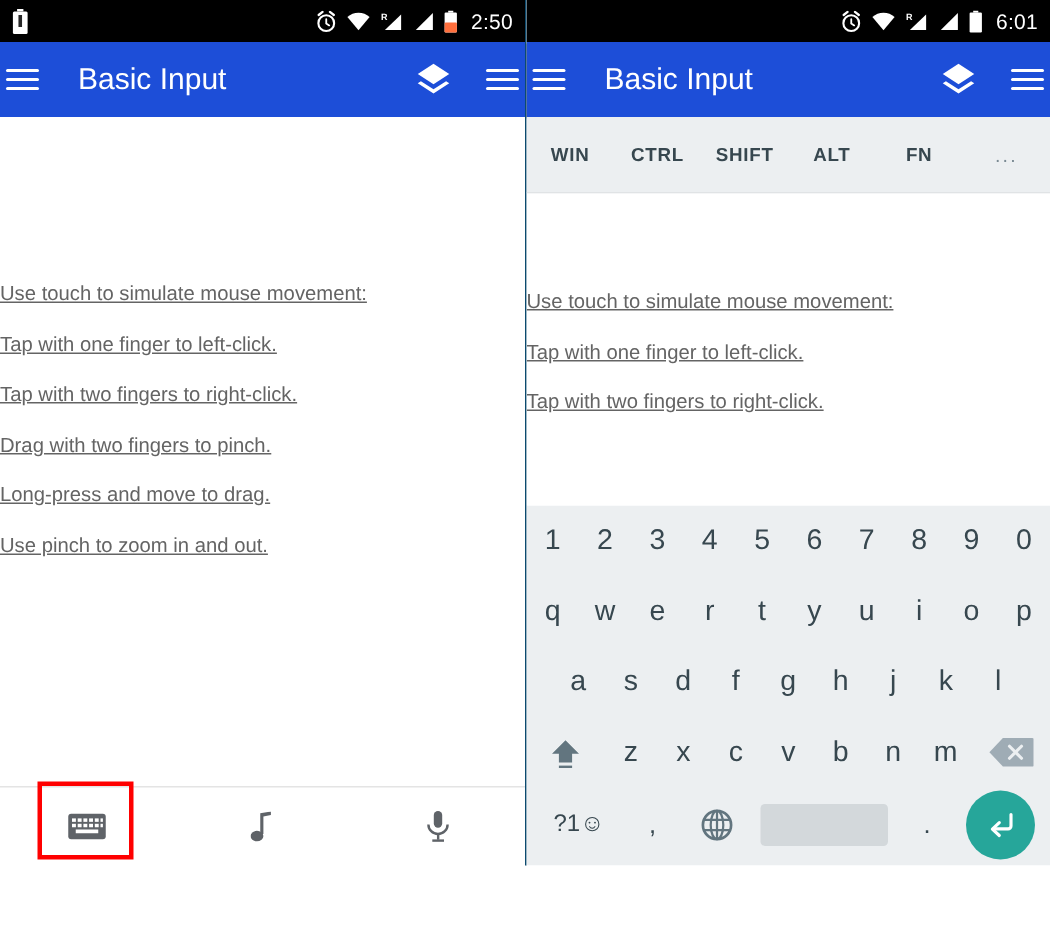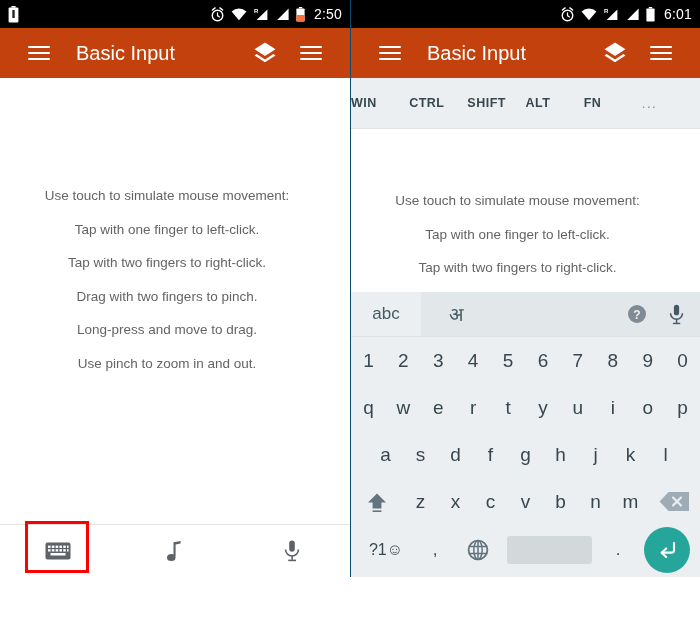--- a/index.html
+++ b/index.html
@@ -68,24 +68,24 @@
     font-weight: normal;
     letter-spacing: 0.2px;
     color: #ffffff;
     margin-left: 3px;
   }
   .ic { display: inline-block; line-height: 0; }
 
   
   .appbar {
     height: 50px;
-    background: #c2410c;
-    display: flex;
-    align-items: center;
-    padding: 0 28px;
+    background: #1d4ed8;
+    display: flex;
+    align-items: center;
+    padding: 0 4px;
     flex: 0 0 auto;
     box-shadow: 0 1px 0 #1c1c1c;
   }
   .appbar-title {
     color: #ffffff;
     font-size: 20px;
     margin-left: 26px;
     font-weight: normal;
     white-space: nowrap;
   }
@@ -114,20 +114,21 @@
   .modrow {
     height: 50px;
     background: #eceff1;
     display: flex;
     align-items: center;
     flex: 0 0 auto;
     border-bottom: 1px solid #e0e3e5;
   }
   .modkey {
     flex: 1 1 0;
+    text-align: center;
     font-size: 12.5px;
     font-weight: bold;
     color: #37474f;
     letter-spacing: 0.5px;
     cursor: pointer;
   }
   .modkey.dots {
     font-weight: normal;
     letter-spacing: 1.5px;
     color: #7a8a93;
@@ -138,23 +139,24 @@
   .content {
     flex: 1 1 auto;
     position: relative;
     background: #ffffff;
     overflow: hidden;
   }
   .instructions {
     position: absolute;
     left: 0;
     right: 16px;
-    text-align: center;
+    text-align: left;
     color: #646464;
     font-size: 13.5px;
+    text-decoration: underline;
   }
   .panel-left .instructions { top: 110px; }
   .panel-right .instructions { top: 64px; }
   .instructions p {
     margin: 0 0 18px 0;
     line-height: 1.15;
   }
 
   
   .bottombar {
@@ -520,40 +522,20 @@
       <div class="content">
         <div class="instructions">
           <p>Use touch to simulate mouse movement:</p>
           <p>Tap with one finger to left-click.</p>
           <p>Tap with two fingers to right-click.</p>
         </div>
       </div>
 
       <div class="keyboard">
 
-        <div class="kb-suggest">
-          <div class="kb-abc">abc</div>
-          <div class="kb-lang">अ</div>
-          <div class="kb-suggest-right">
-            <span class="ic">
-              <svg width="20" height="20" viewBox="0 0 20 20">
-                  <circle cx="10" cy="10" r="9" fill="#7f8c94"></circle>
-                  <text x="10" y="14.6" font-size="12" font-weight="bold" fill="#eceff1" text-anchor="middle" font-family="Liberation Sans, sans-serif">?</text>
-                </svg>
-            </span>
-            <span class="ic">
-              <svg width="15" height="21" viewBox="0 0 16 22">
-                  <rect x="5.2" y="0.6" width="5.6" height="11.2" rx="2.8" fill="#455a64"></rect>
-                  <path d="M1.6 9.6 a6.4 6.4 0 0 0 12.8 0" fill="none" stroke="#455a64" stroke-width="1.6"></path>
-                  <rect x="7.3" y="15.6" width="1.6" height="4.4" fill="#455a64"></rect>
-                  <rect x="4.2" y="19.8" width="7.8" height="1.5" fill="#455a64"></rect>
-                </svg>
-            </span>
-          </div>
-        </div>
 
         <div class="kb-row numbers">
           <div class="kb-key">1</div>
           <div class="kb-key">2</div>
           <div class="kb-key">3</div>
           <div class="kb-key">4</div>
           <div class="kb-key">5</div>
           <div class="kb-key">6</div>
           <div class="kb-key">7</div>
           <div class="kb-key">8</div>

